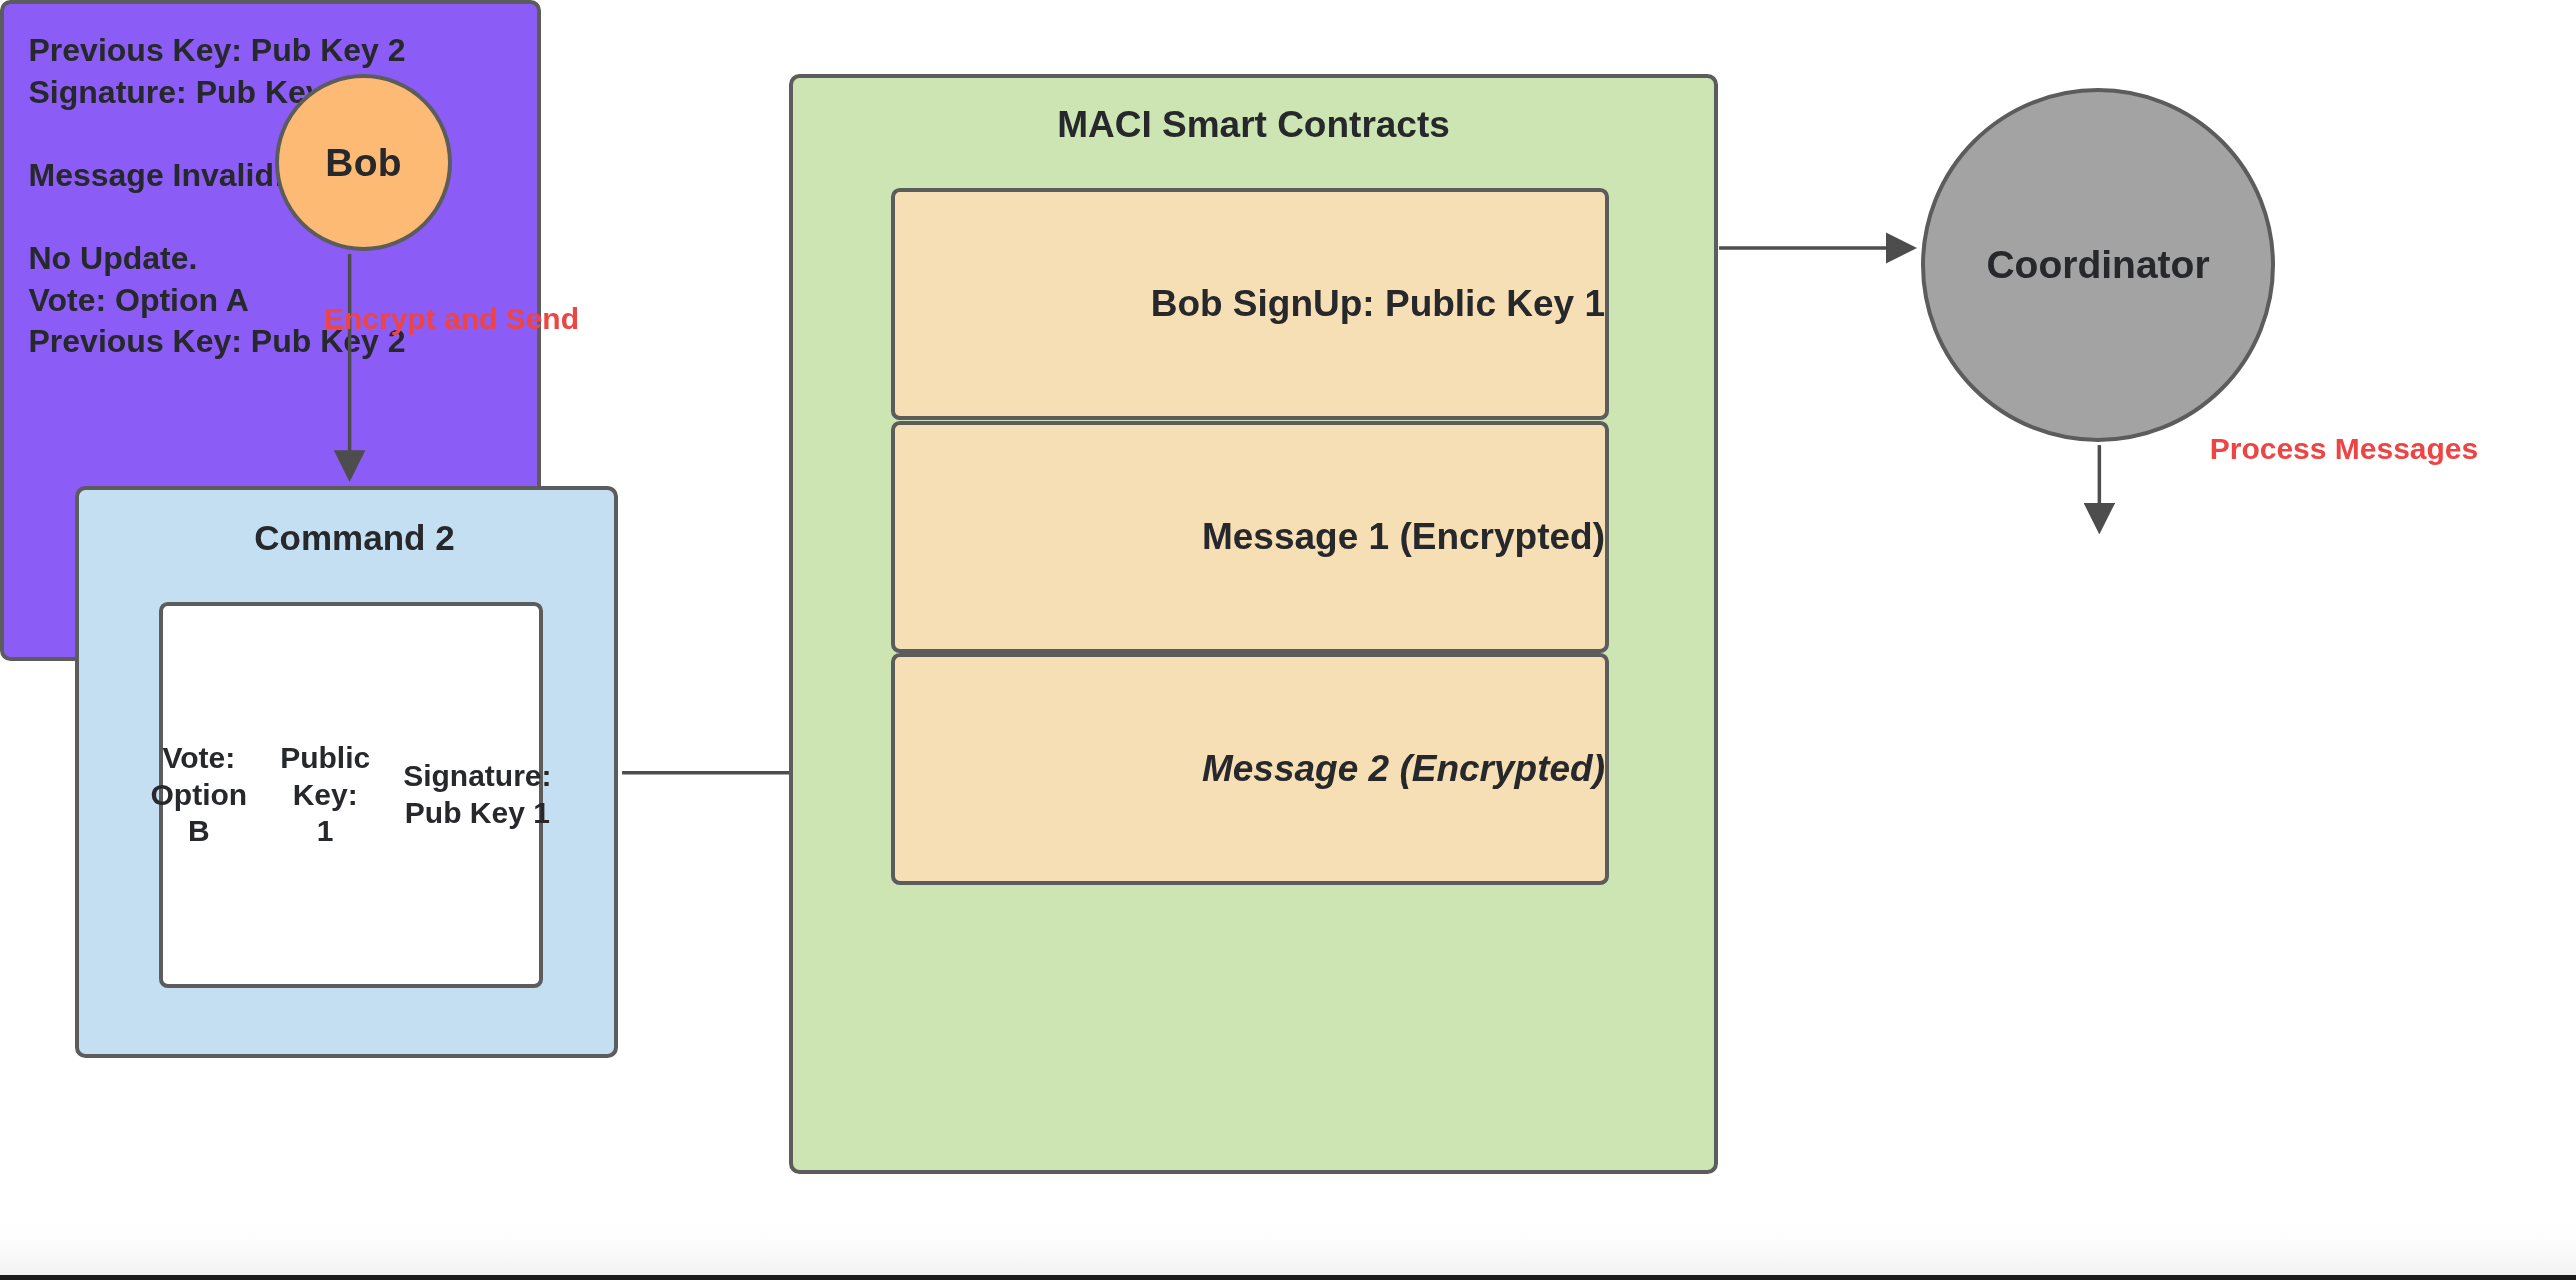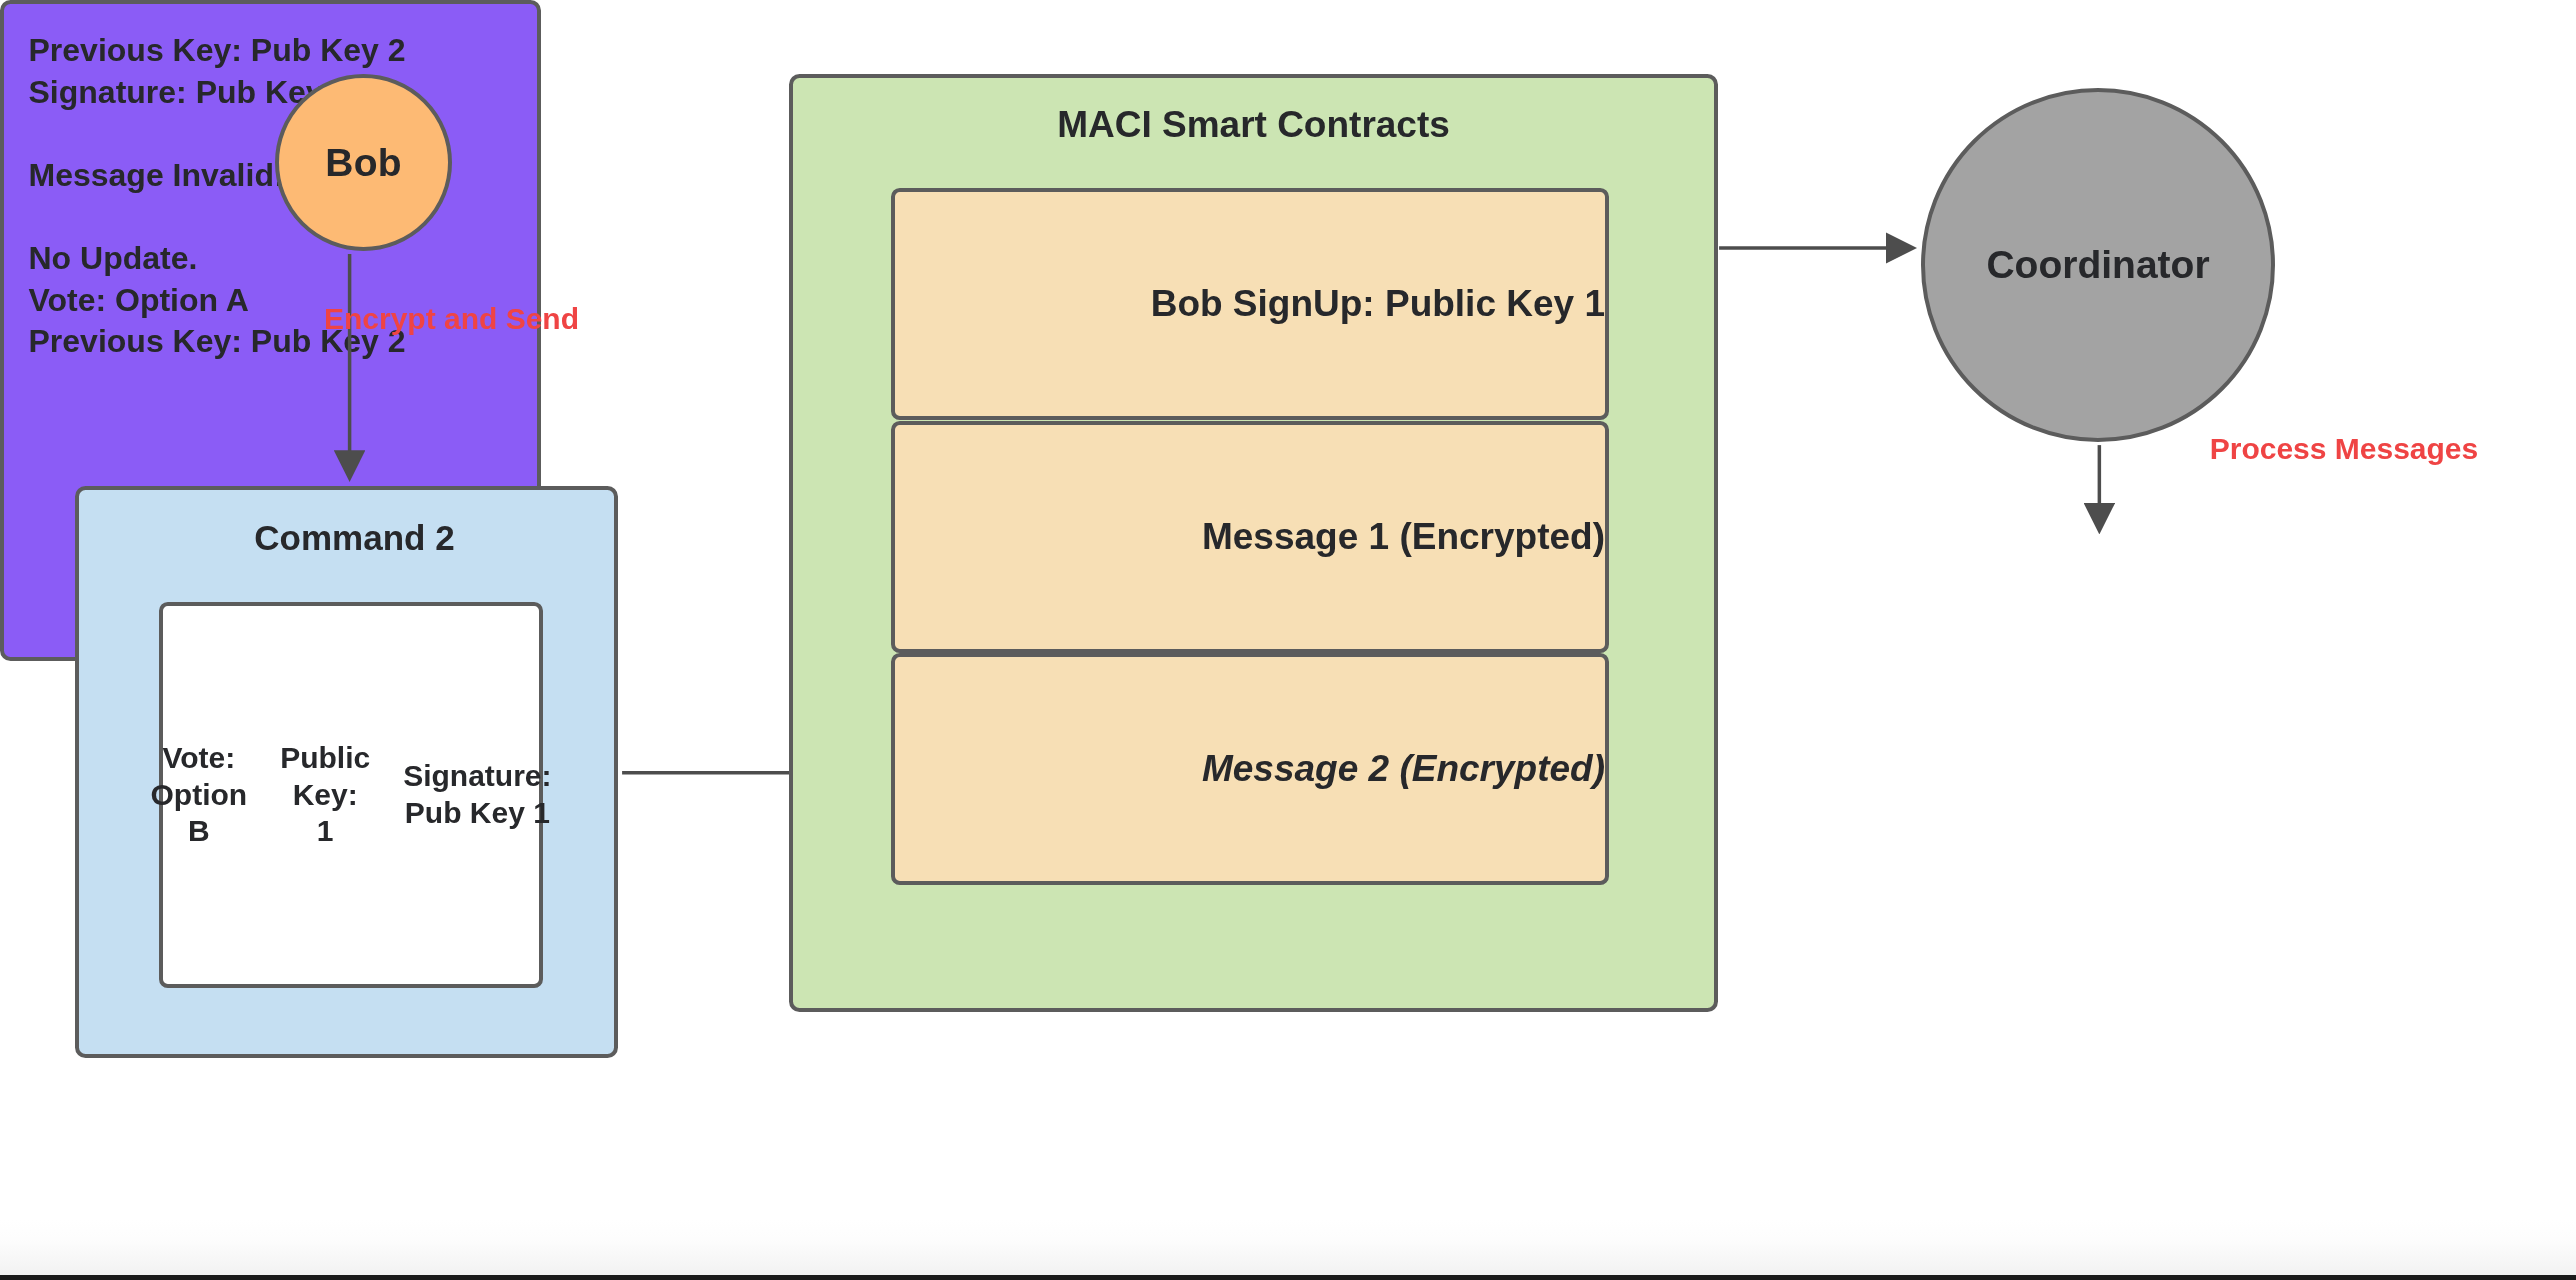--- a/index.html
+++ b/index.html
@@ -92,21 +92,21 @@
     font-weight: bold;
     color: #27282b;
     line-height: 1.22;
     text-align: center;
     width: 100%;
   }
 
   
   #maci-box {
     left: 789px; top: 74px;
-    width: 929px; height: 938px;
+    width: 929px; height: 1100px;
     border: 4.4px solid #5c5c5c;
     border-radius: 10.5px;
     background: #cce5b3;
     display: block;
   }
   #maci-title {
     position: absolute;
     left: 0; right: 0; top: 26px;
     text-align: center;
     font-size: 37px;

